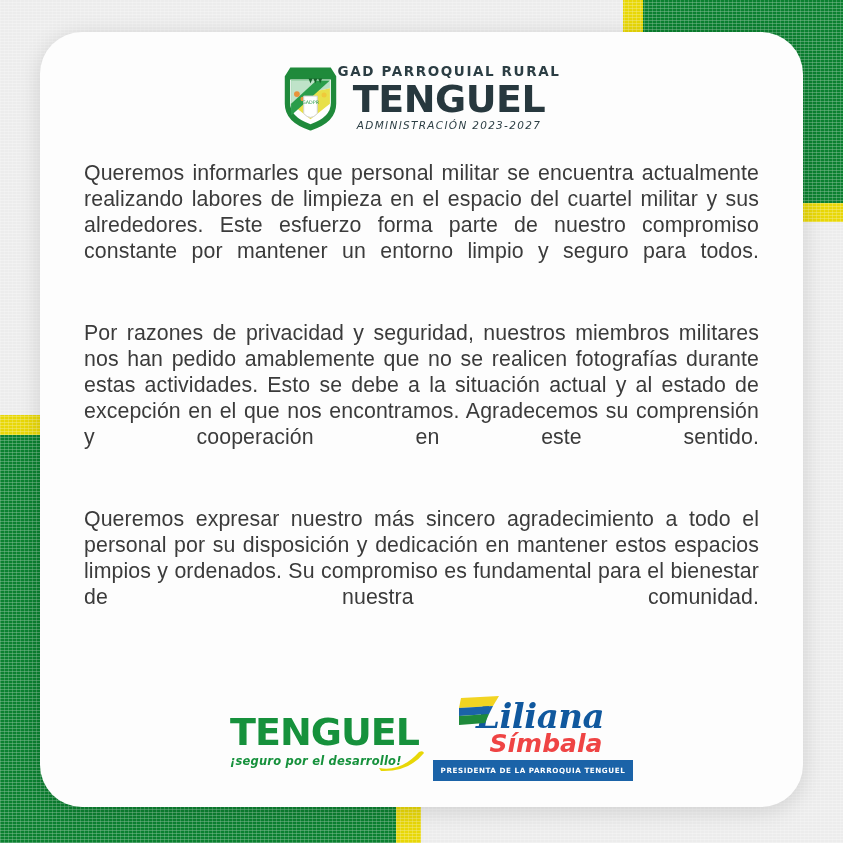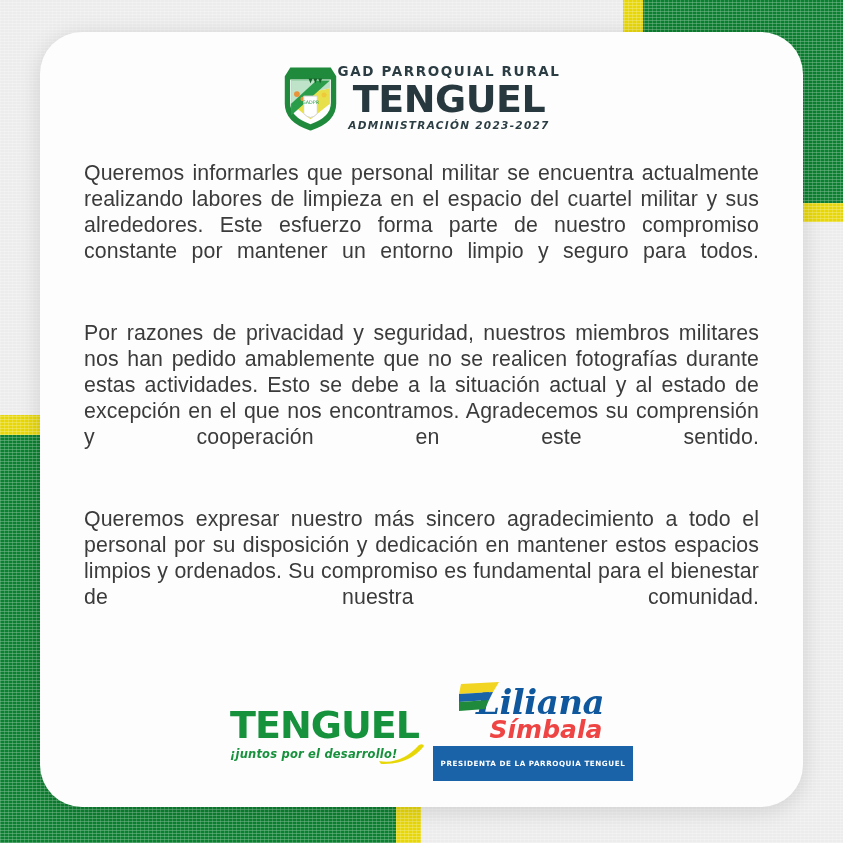--- a/index.html
+++ b/index.html
@@ -50,21 +50,21 @@
   .logo-text{display:flex;flex-direction:column;align-items:center;line-height:1;}
   .logo-top{
     font-size:13.5px;letter-spacing:1.6px;color:#2c3e44;font-weight:700;
     font-family:"DejaVu Sans", sans-serif;
   }
   .logo-main{
     font-size:38px;font-weight:700;color:#27383e;letter-spacing:-.5px;
     font-family:"DejaVu Sans", sans-serif;line-height:1.02;margin-top:1px;
   }
   .logo-sub{
-    font-size:10.5px;letter-spacing:1.3px;color:#2c3e44;font-weight:700;font-style:italic;
+    font-size:10.5px;letter-spacing:1.3px;color:#2c3e44;font-weight:400;font-style:italic;
     font-family:"DejaVu Sans", sans-serif;margin-top:2px;
   }
 
   
   #headline{
     text-align:center;margin:22px 0 0 0;
     font-family:"DejaVu Sans", sans-serif;
     font-size:33px;font-weight:700;font-style:italic;
     color:var(--headgreen);letter-spacing:-.4px;
   }
@@ -112,21 +112,21 @@
   }
   .lm-second{
     font-family:"DejaVu Sans", sans-serif;
     font-size:25px;font-style:italic;font-weight:700;color:#ef4444;
     line-height:1;margin-top:-2px;margin-left:26px;align-self:center;
   }
   .lm-banner{
     background:#1b63a8;color:#ffffff;
     font-family:"DejaVu Sans", sans-serif;
     font-size:7.2px;font-weight:700;letter-spacing:.55px;
-    padding:13px 8px;margin-top:4px;white-space:nowrap;
+    padding:6px 8px;margin-top:4px;white-space:nowrap;
   }
 
   :root{--green:#0b8030;--yellow:#e8d707;--headgreen:#1a8535;}
 </style>
 </head>
 <body>
 
 <div id="bg">
   <div class="deco tr-green"></div>
   <div class="deco tr-yellow-v"></div>
@@ -168,21 +168,21 @@
   <div id="body-copy">
     <p class="para">Queremos informarles que personal militar se encuentra actualmente realizando labores de limpieza en el espacio del cuartel militar y sus alrededores. Este esfuerzo forma parte de nuestro compromiso constante por mantener un entorno limpio y seguro para todos.</p>
     <p class="para">Por razones de privacidad y seguridad, nuestros miembros militares nos han pedido amablemente que no se realicen fotografías durante estas actividades. Esto se debe a la situación actual y al estado de excepción en el que nos encontramos. Agradecemos su comprensión y cooperación en este sentido.</p>
     <p class="para">Queremos expresar nuestro más sincero agradecimiento a todo el personal por su disposición y dedicación en mantener estos espacios limpios y ordenados. Su compromiso es fundamental para el bienestar de nuestra comunidad.</p>
   </div>
 
   <div id="footer">
 
     <div class="tenguel-mark">
       <div class="tm-word">TENGUEL</div>
-      <div class="tm-tag">¡juntos por el desarrollo!</div>
+      <div class="tm-tag">¡seguro por el desarrollo!</div>
       <svg class="tm-swoosh" viewBox="0 0 46 22">
         <path d="M0 18 Q22 22 40 2 Q44 0 45 3 Q30 22 2 21 Z" fill="#e8d707"></path>
       </svg>
     </div>
 
     <div class="liliana-mark">
       <svg class="lm-flag" viewBox="0 0 60 34">
         <path d="M2 4 L40 2 L34 12 L0 14 Z" fill="#f2d422"></path>
         <path d="M0 14 L34 12 L30 20 L0 22 Z" fill="#1b63a8"></path>
         <path d="M0 22 L30 20 L26 29 L0 31 Z" fill="#1f8a3b"></path>

